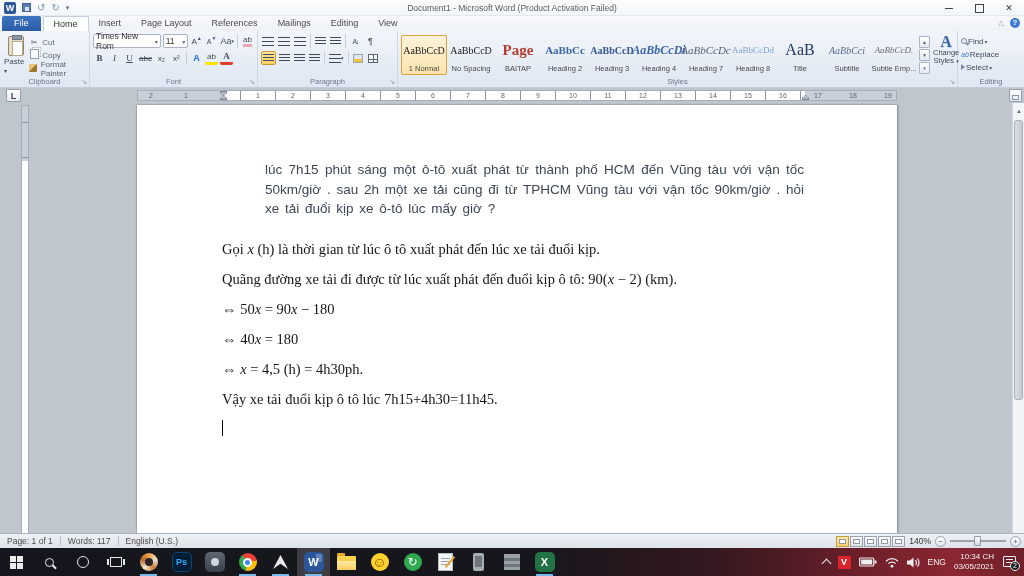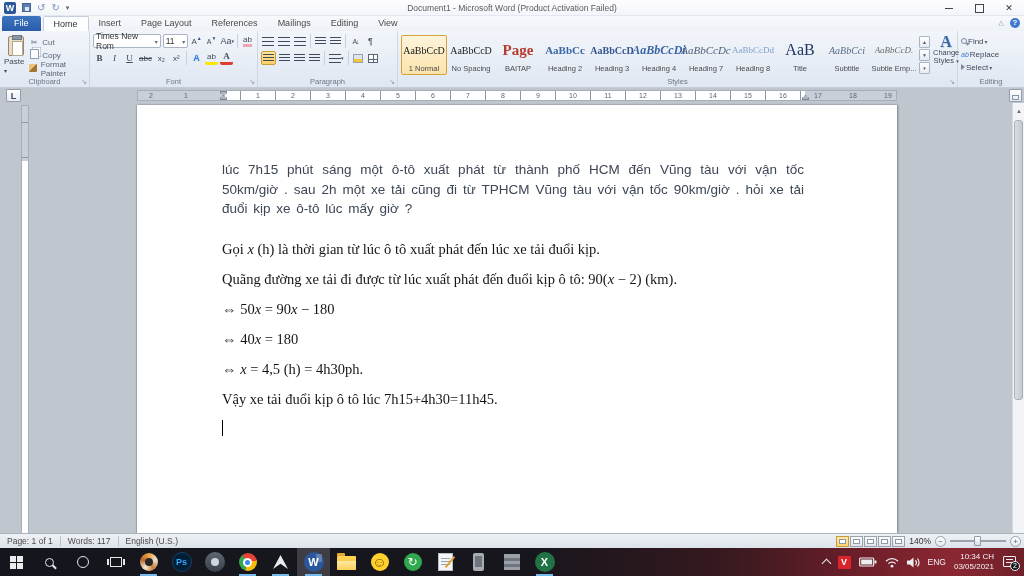--- a/index.html
+++ b/index.html
@@ -130,21 +130,21 @@
   .view-ruler-btn { position:absolute; right:2px; top:1px; width:13px; height:13px; background:linear-gradient(#fff,#e7ebf1); border:1px solid #939cab; border-radius:1px; }
   .view-ruler-btn::before { content:""; position:absolute; left:2px; right:2px; top:5px; height:3px; border:1px solid #8a93a0; }
 
   
   .doc-area { position:absolute; top:103px; left:0; width:1024px; height:430px; background:#bfc6ce; overflow:hidden; }
   .v-ruler { position:absolute; left:21px; top:2px; width:8px; height:428px; background:#c9cfd8; border:1px solid #a6aeba;
     background-image:repeating-linear-gradient(to bottom, transparent 0 16px, #8d97a5 16px 17px, transparent 17px 35px); }
   .v-ruler .vwhite { position:absolute; top:55px; left:0; width:100%; height:373px; background:#fff; }
   .page { position:absolute; left:137px; top:2px; width:760px; height:428px; background:#fff; box-shadow:1px 0 2px rgba(0,0,0,0.35), -1px 0 1px rgba(0,0,0,0.15); }
   .text-block { position:absolute; left:85px; top:55px; width:582px; }
-  .problem { font-family:"Liberation Sans","DejaVu Sans",sans-serif; font-size:13.5px; line-height:19.5px; text-align:justify; color:#3c4654; word-spacing:2px; margin-bottom:21px; }
+  .problem { font-family:"Liberation Sans","DejaVu Sans",sans-serif; font-size:13.5px; line-height:19.5px; text-align:justify; color:#3c4654; word-spacing:2px; margin-bottom:21px;margin-left:43px; }
   p.sol { font-family:"Liberation Serif","DejaVu Serif",serif; font-size:14.5px; line-height:19px; color:#151515; margin-bottom:11px; }
   p.sol i { font-family:"Liberation Serif","DejaVu Serif",serif; }
   .caret { display:inline-block; width:1px; height:16px; background:#000; animation:blink 1s steps(1) infinite; }
   @keyframes blink { 50% { opacity:0; } }
 
   
   .scrollbar { position:absolute; right:0; top:0; width:12px; height:430px; background:#f2f4f7; border-left:1px solid #d4d8de; }
   .sb-up { position:absolute; top:2px; left:1px; width:10px; height:12px; display:flex; align-items:center; justify-content:center; font-size:6px; color:#5f6a78; }
   .sb-thumb { position:absolute; top:17px; left:1px; width:9px; height:280px; background:linear-gradient(90deg,#d9dde3,#c5cad2); border:1px solid #a9b0ba; border-radius:3px; }
 
@@ -170,21 +170,21 @@
   .tb-slot.open::after { content:""; position:absolute; bottom:0; left:8px; width:17px; height:2px; background:#76b9ed; }
   .start-ic { width:13px; height:13px; display:grid; grid-template-columns:6px 6px; grid-template-rows:6px 6px; gap:1px; }
   .start-ic div { background:#e8eaec; }
   .search-ic { width:9px; height:9px; border:1.6px solid #e4e6e8; border-radius:50%; position:relative; }
   .search-ic::after { content:""; position:absolute; width:5px; height:1.6px; background:#e4e6e8; transform:rotate(45deg); right:-4px; bottom:-2px; }
   .cortana-ic { width:12px; height:12px; border:1.6px solid #e4e6e8; border-radius:50%; }
   .taskview-ic { width:12px; height:10px; border:1.4px solid #e4e6e8; position:relative; }
   .taskview-ic::before { content:""; position:absolute; left:-4px; top:1px; width:2px; height:6px; background:#e4e6e8; }
   .taskview-ic::after { content:""; position:absolute; right:-4px; top:1px; width:2px; height:6px; background:#e4e6e8; }
 
-  .app-ic { width:20px; height:20px; border-radius:10px; display:flex; align-items:center; justify-content:center; font-weight:bold; }
+  .app-ic { width:20px; height:20px; border-radius:5px; display:flex; align-items:center; justify-content:center; font-weight:bold; }
   .ic-paint { width:18px; height:18px; border-radius:50%; background:conic-gradient(#f2a444,#e8e0cf,#c97f37,#f5ead6,#b96a2e,#f2a444); position:relative; }
   .ic-paint::after { content:""; position:absolute; inset:5px; background:#2a2526; border-radius:50%; }
   .ic-ps { background:#001e36; border:1px solid #10436b; color:#31a8ff; font-size:9px; }
   .ic-steam { background:linear-gradient(#5d6772,#39404a); position:relative; }
   .ic-steam::after { content:""; width:8px; height:8px; border-radius:50%; background:#cfd6dd; }
   .ic-chrome { width:18px; height:18px; border-radius:50%; background:conic-gradient(from -40deg,#ea4335 0 33%,#fbbc05 0 66%,#34a853 0 100%); position:relative; }
   .ic-chrome::before { content:""; position:absolute; inset:4.5px; background:#fff; border-radius:50%; }
   .ic-chrome::after { content:""; position:absolute; inset:6.5px; background:#4285f4; border-radius:50%; }
   .ic-foobar { width:15px; height:14px; background:#e8ebee; clip-path:polygon(0 100%,50% 0,100% 100%,50% 62%); }
   .ic-word { background:#2b579a; color:#fff; font-size:11px; position:relative; }

